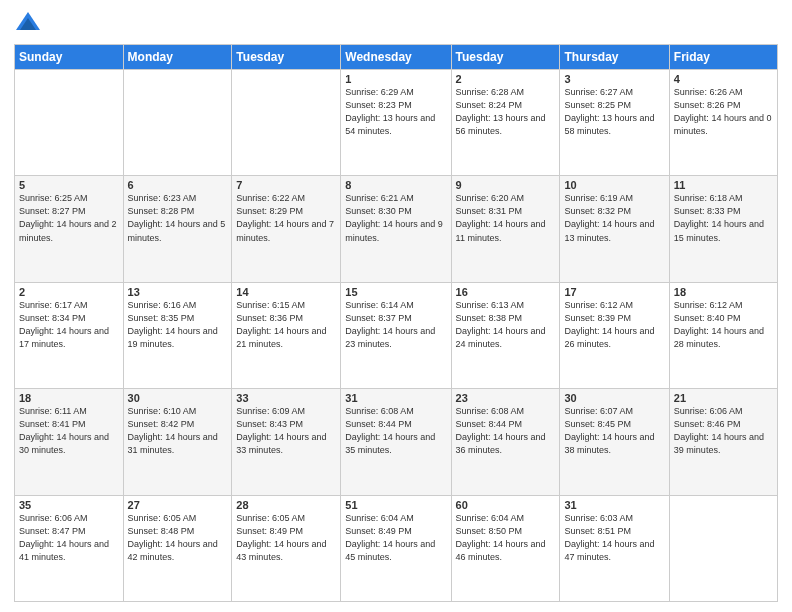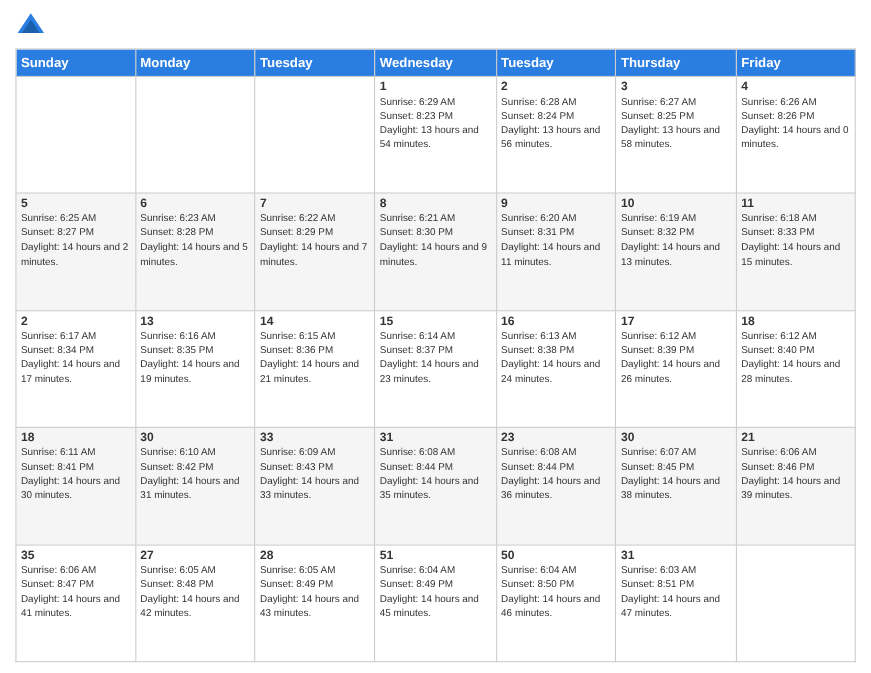--- a/index.html
+++ b/index.html
@@ -258,21 +258,21 @@
           </td>
           <td>
             <span class="day-number">28</span>
             <div class="day-info">Sunrise: 6:05 AM<br>Sunset: 8:49 PM<br>Daylight: 14 hours and 43 minutes.</div>
           </td>
           <td>
             <span class="day-number">51</span>
             <div class="day-info">Sunrise: 6:04 AM<br>Sunset: 8:49 PM<br>Daylight: 14 hours and 45 minutes.</div>
           </td>
           <td>
-            <span class="day-number">50</span>
+            <span class="day-number">60</span>
             <div class="day-info">Sunrise: 6:04 AM<br>Sunset: 8:50 PM<br>Daylight: 14 hours and 46 minutes.</div>
           </td>
           <td>
             <span class="day-number">31</span>
             <div class="day-info">Sunrise: 6:03 AM<br>Sunset: 8:51 PM<br>Daylight: 14 hours and 47 minutes.</div>
           </td>
           <td class="empty"></td>
         </tr>
       </tbody>
   </table>

